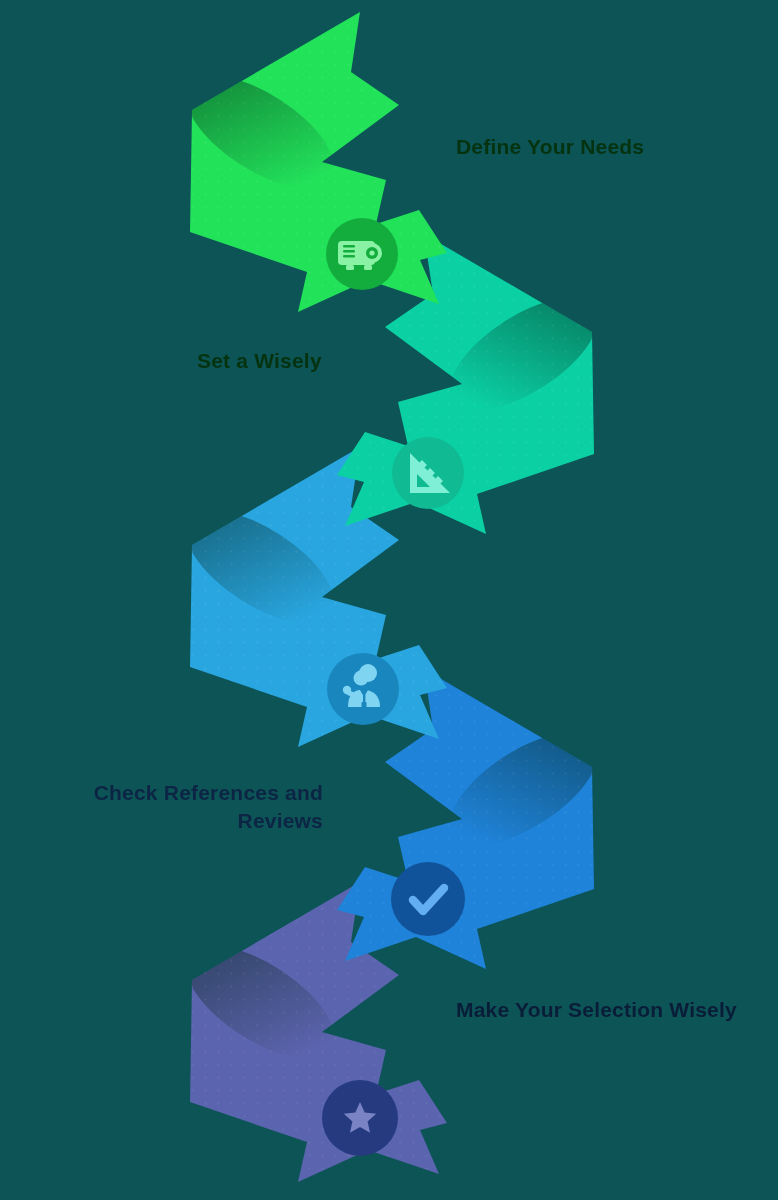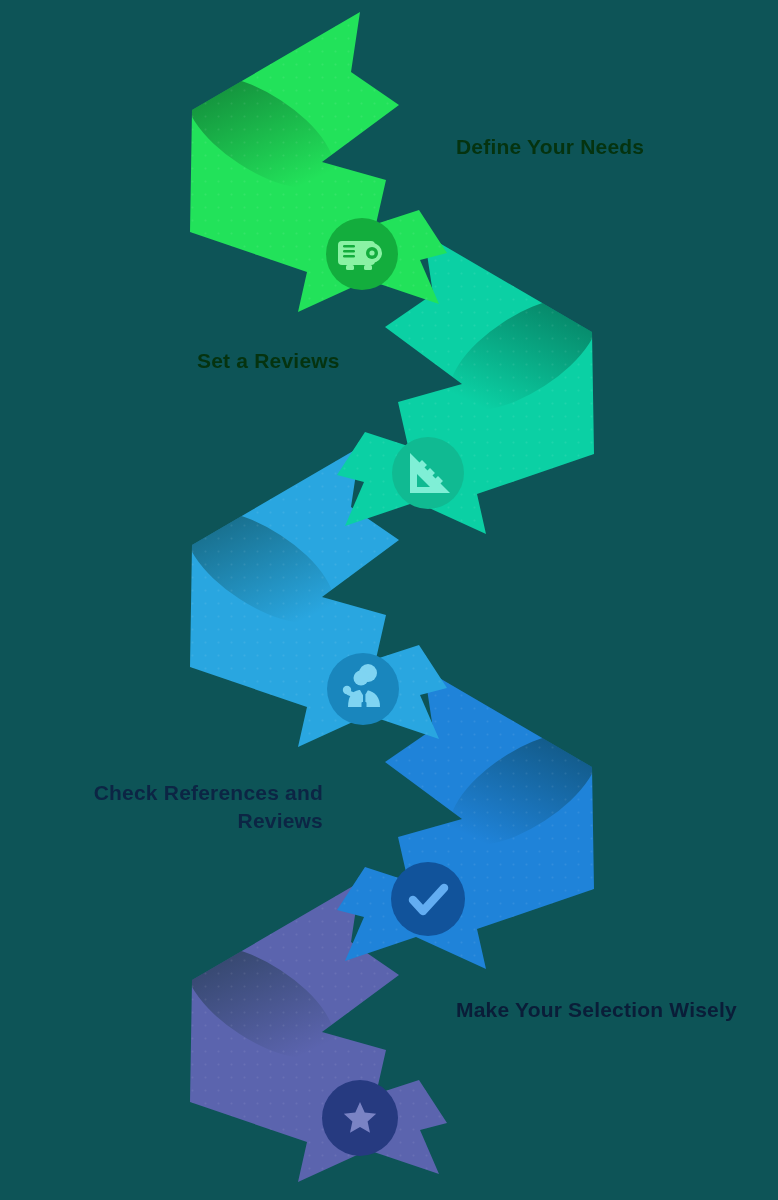--- a/index.html
+++ b/index.html
@@ -105,16 +105,16 @@
       <path d="M-15 1 L-5 12 L16 -11" fill="none" stroke-width="8.5" stroke-linecap="round" stroke-linejoin="round" stroke="#63adf2"></path>
     </g>
 
     <g transform="translate(360 1118)">
       <circle r="38" fill="#263a80"></circle>
       <polygon points="0,-16 4.7,-5.5 16.2,-4.3 7.6,3.5 10,14.8 0,9 -10,14.8 -7.6,3.5 -16.2,-4.3 -4.7,-5.5" fill="#7a83c4"></polygon>
     </g>
   </svg>
 
   <div id="label-1" class="step-label" style="color: rgb(5, 51, 15);">Define Your Needs</div>
-  <div id="label-2" class="step-label" style="color: rgb(5, 51, 15);">Set a Reviews</div>
+  <div id="label-2" class="step-label" style="color: rgb(5, 51, 15);">Set a Wisely</div>
   <div id="label-5" class="step-label" style="color: rgb(10, 29, 56);">Make Your Selection Wisely</div>
   <div id="label-4" class="step-label wrap" style="color: rgb(12, 37, 68);">Check References and Reviews</div>
 </div>
 
 </body></html>

